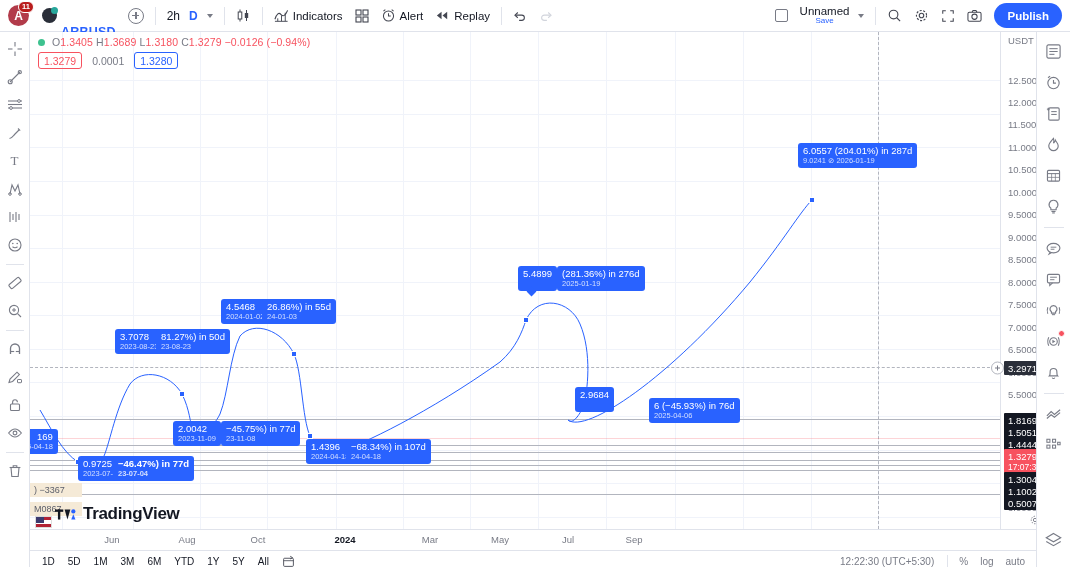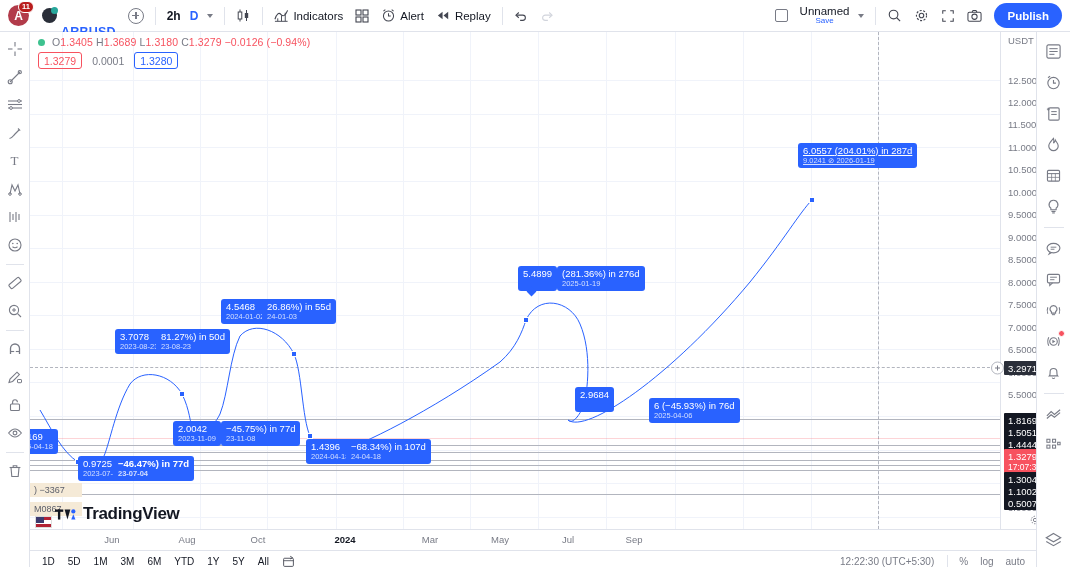--- a/index.html
+++ b/index.html
@@ -46,21 +46,21 @@
   .sym-name { color:#2962ff; font-weight:bold; font-size:12.5px; letter-spacing:.2px;margin-top:32px;}
   .circ-plus{
     width:16px;height:16px;border-radius:50%;border:1.2px solid #787b86;
     position:relative; flex:0 0 auto;
   }
   .circ-plus:before,.circ-plus:after{
     content:"";position:absolute;background:#787b86;
   }
   .circ-plus:before{left:3.4px;top:6.8px;width:7.2px;height:1.2px;}
   .circ-plus:after{top:3.4px;left:6.8px;height:7.2px;width:1.2px;}
-  .intv { font-weight:bold; font-size:12px; color:#131722;}
+  .intv { font-weight:normal; font-size:12px; color:#131722;}
   .intv-d { font-weight:bold; font-size:12px; color:#2962ff; margin-left:5px;}
   .caret { width:0;height:0;border-left:3.5px solid transparent;border-right:3.5px solid transparent;
            border-top:4px solid #787b86; margin-left:5px; }
   .spacer { flex:1 1 auto; }
   .unnamed-wrap{ display:flex;flex-direction:column; align-items:center; line-height:1.05; }
   .unnamed-t{ font-size:11.5px; color:#131722; }
   .unnamed-s{ font-size:8px; color:#2962ff; }
   .publish-btn{
     background:#2962ff; color:#fff; font-size:11.5px; font-weight:bold;
     border-radius:13px; padding:0 13px; height:25px; display:flex;
@@ -705,21 +705,21 @@
           <rect x="149.5" y="359.5" width="5" height="5"></rect>
           <rect x="160.5" y="395.5" width="5" height="5"></rect>
           <rect x="261.5" y="319.5" width="5" height="5"></rect>
           <rect x="277.5" y="401.5" width="5" height="5"></rect>
           <rect x="493.5" y="285.5" width="5" height="5"></rect>
           <rect x="547.5" y="372.5" width="5" height="5"></rect>
           <rect x="779.5" y="165.5" width="5" height="5"></rect>
         </g>
       </svg>
 
-      <div class="plabel" style="left:-8px;top:397px;">
+      <div class="plabel" style="left:-8px;top:397px;text-align:right;">
         <div class="pl-main">169</div>
         <div class="pl-sub">5-04-18</div>
       </div>
       <div class="ghost" style="left:0px;top:451px;width:52px;">) −3367</div>
       <div class="ghost" style="left:0px;top:470px;width:52px;">M0867</div>
 
       <div class="plabel" style="left:48px;top:424px;">
         <div class="pl-main">0.9725</div>
         <div class="pl-sub">2023-07-04</div>
       </div>
@@ -797,21 +797,21 @@
         <div class="tip"></div>
       </div>
       <div class="plabel" style="left:527px;top:234px;">
         <div class="pl-main">
           <span>(281.36%)</span>
           <span>in 276d</span>
         </div>
         <div class="pl-sub">2025-01-19</div>
       </div>
 
-      <div class="plabel" style="left:768px;top:111px;text-decoration:underline;">
+      <div class="plabel" style="left:768px;top:111px;">
         <div class="pl-main">
           <span>6.0557</span>
           <span>(204.01%)</span>
           <span>in 287d</span>
         </div>
         <div class="pl-sub">9.0241 ⊘ 2026-01-19</div>
       </div>
 
       <div class="legend">
         <div class="legend-row1">

